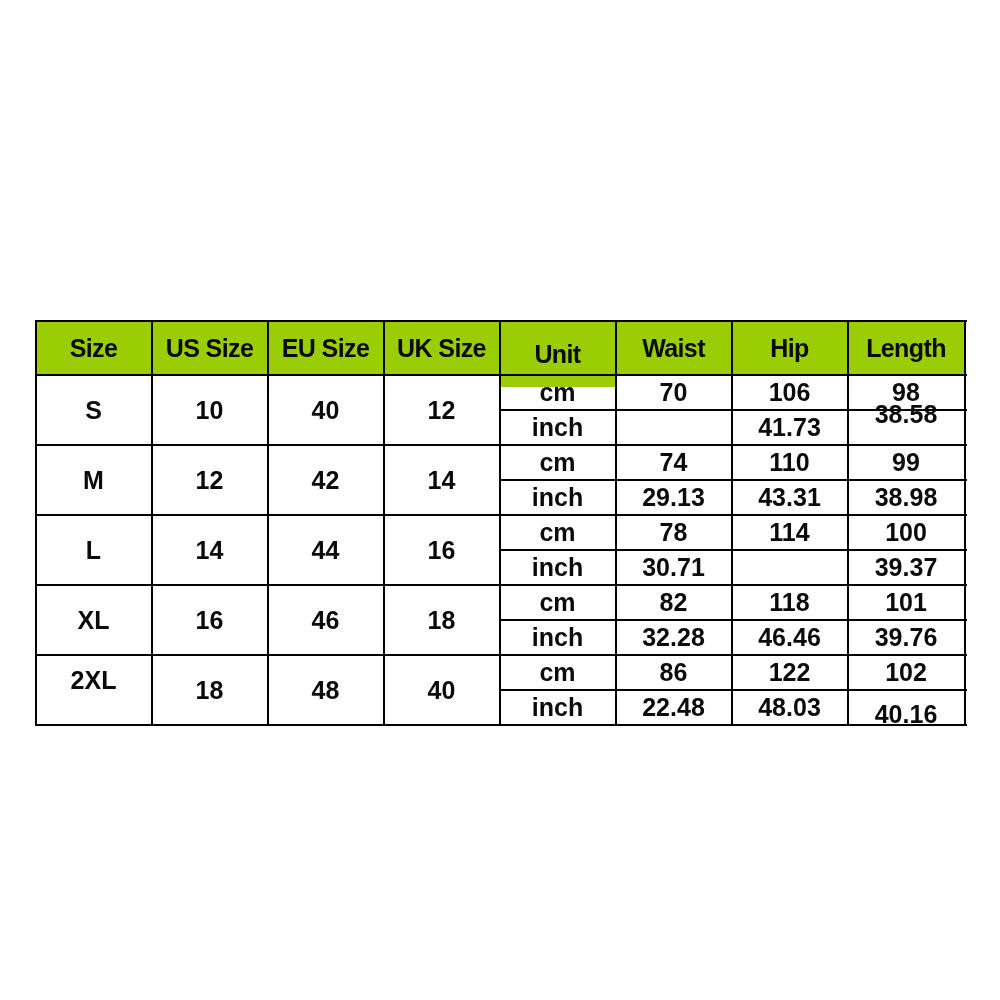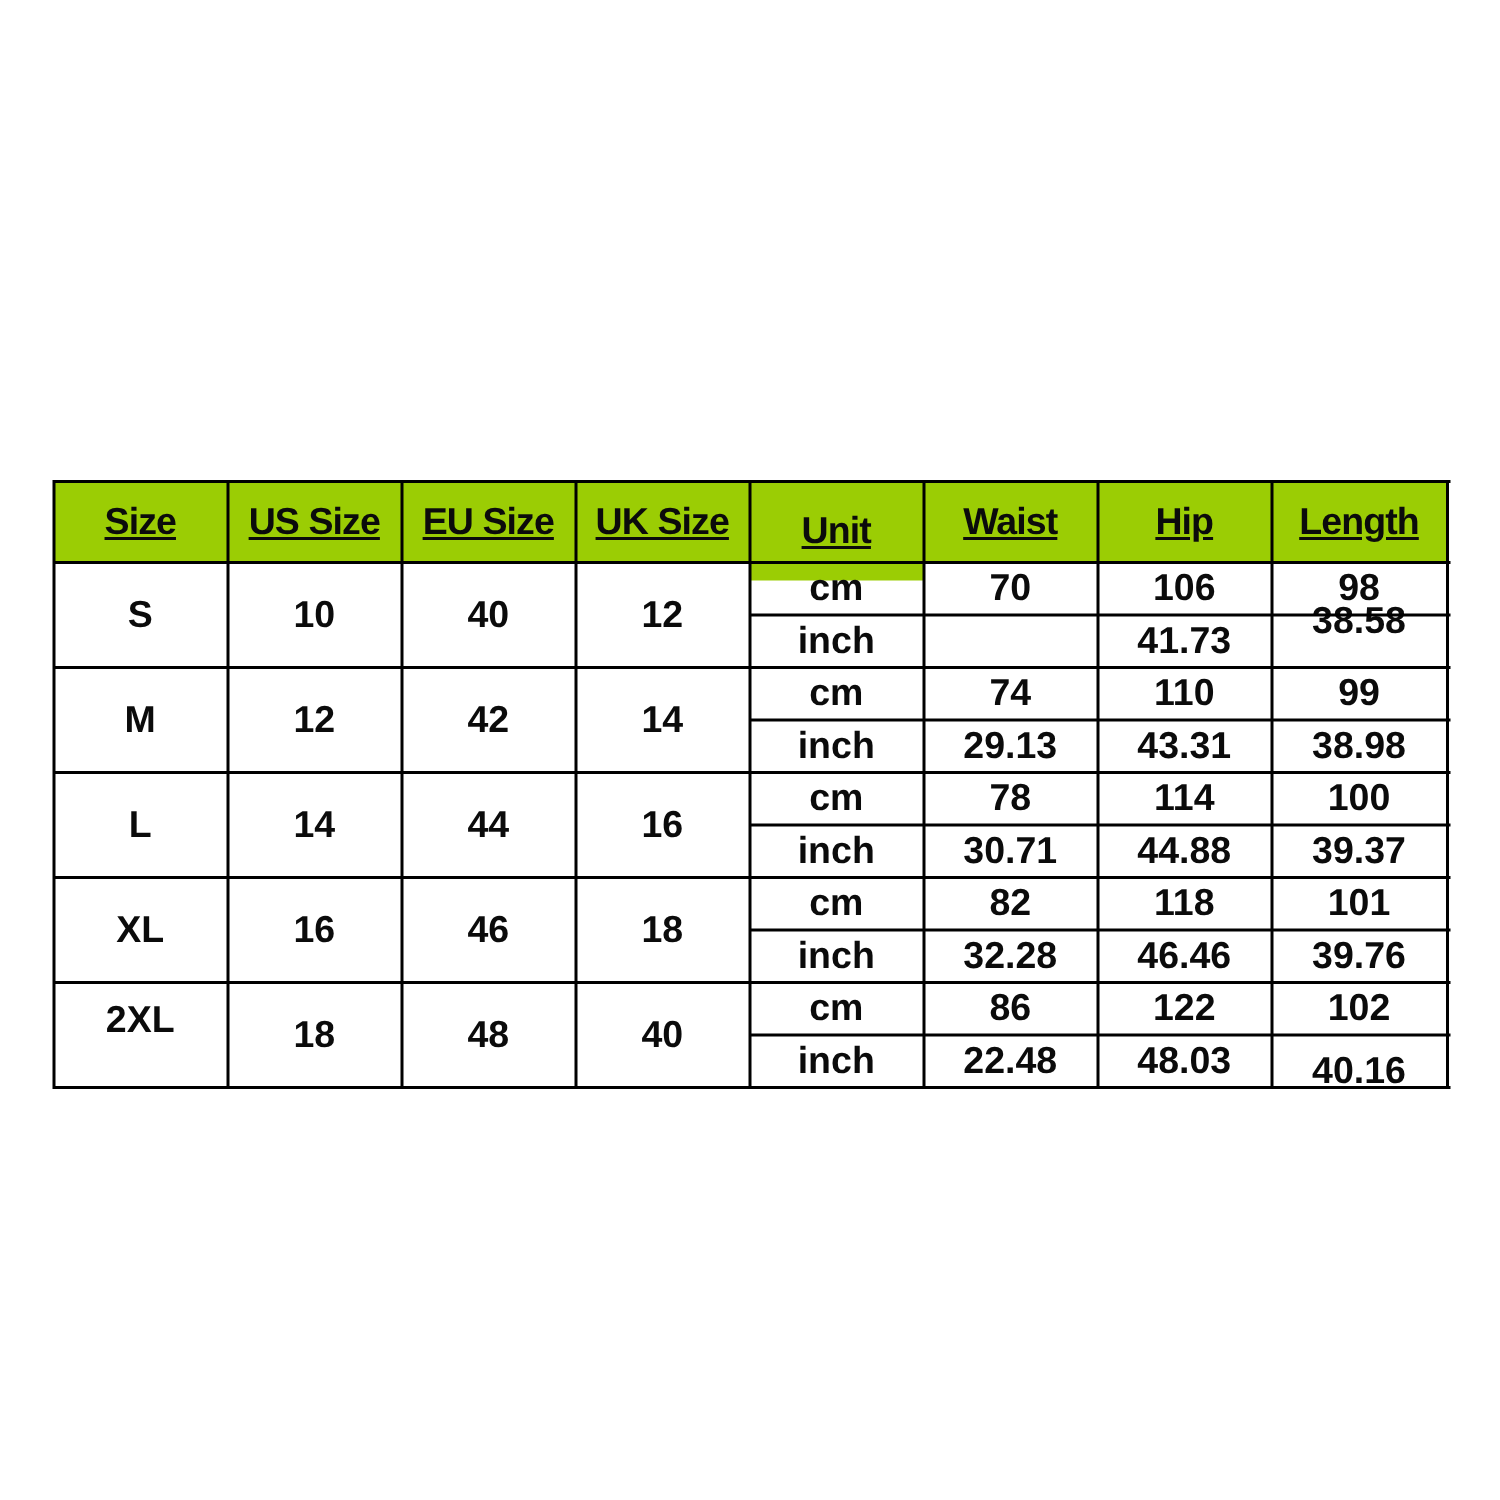--- a/index.html
+++ b/index.html
@@ -33,21 +33,21 @@
   
   .cell{
     position:absolute;
     display:flex;
     align-items:center;
     justify-content:center;
     text-align:center;
     white-space:nowrap;
     box-sizing:border-box;
   }
-  .hdr{ background:#9BCD04; font-size:25px; letter-spacing:-0.6px; word-spacing:0px;text-decoration:underline; }
+  .hdr{ background:#9BCD04; font-size:25px; letter-spacing:-0.6px; word-spacing:0px; }
   .hdr .txt{ top:1px; }
   .val{ font-size:25px; }
   .txt{ display:block; position:relative; }
   .vt { top:0.5px; }
 
   
   .c0{ left:0px;   width:116px; }
   .c1{ left:116px; width:116px; }
   .c2{ left:232px; width:116px; }
   .c3{ left:348px; width:116px; }
@@ -180,23 +180,20 @@
         <span class="txt vt">114</span>
       </div>
   <div class="cell val c7" style="top:194px;height:35px">
         <span class="txt vt">100</span>
       </div>
   <div class="cell val c4" style="top:229px;height:35px">
         <span class="txt vt">inch</span>
       </div>
   <div class="cell val c5" style="top:229px;height:35px">
         <span class="txt vt">30.71</span>
-      </div>
-  <div class="cell val c6" style="top:229px;height:35px">
-        <span class="txt vt">44.88</span>
       </div>
   <div class="cell val c7" style="top:229px;height:35px">
         <span class="txt vt">39.37</span>
       </div>
 
   <div class="cell val c0" style="top:264px;height:70px">
         <span class="txt vt">XL</span>
       </div>
   <div class="cell val c1" style="top:264px;height:70px">
         <span class="txt vt">16</span>

